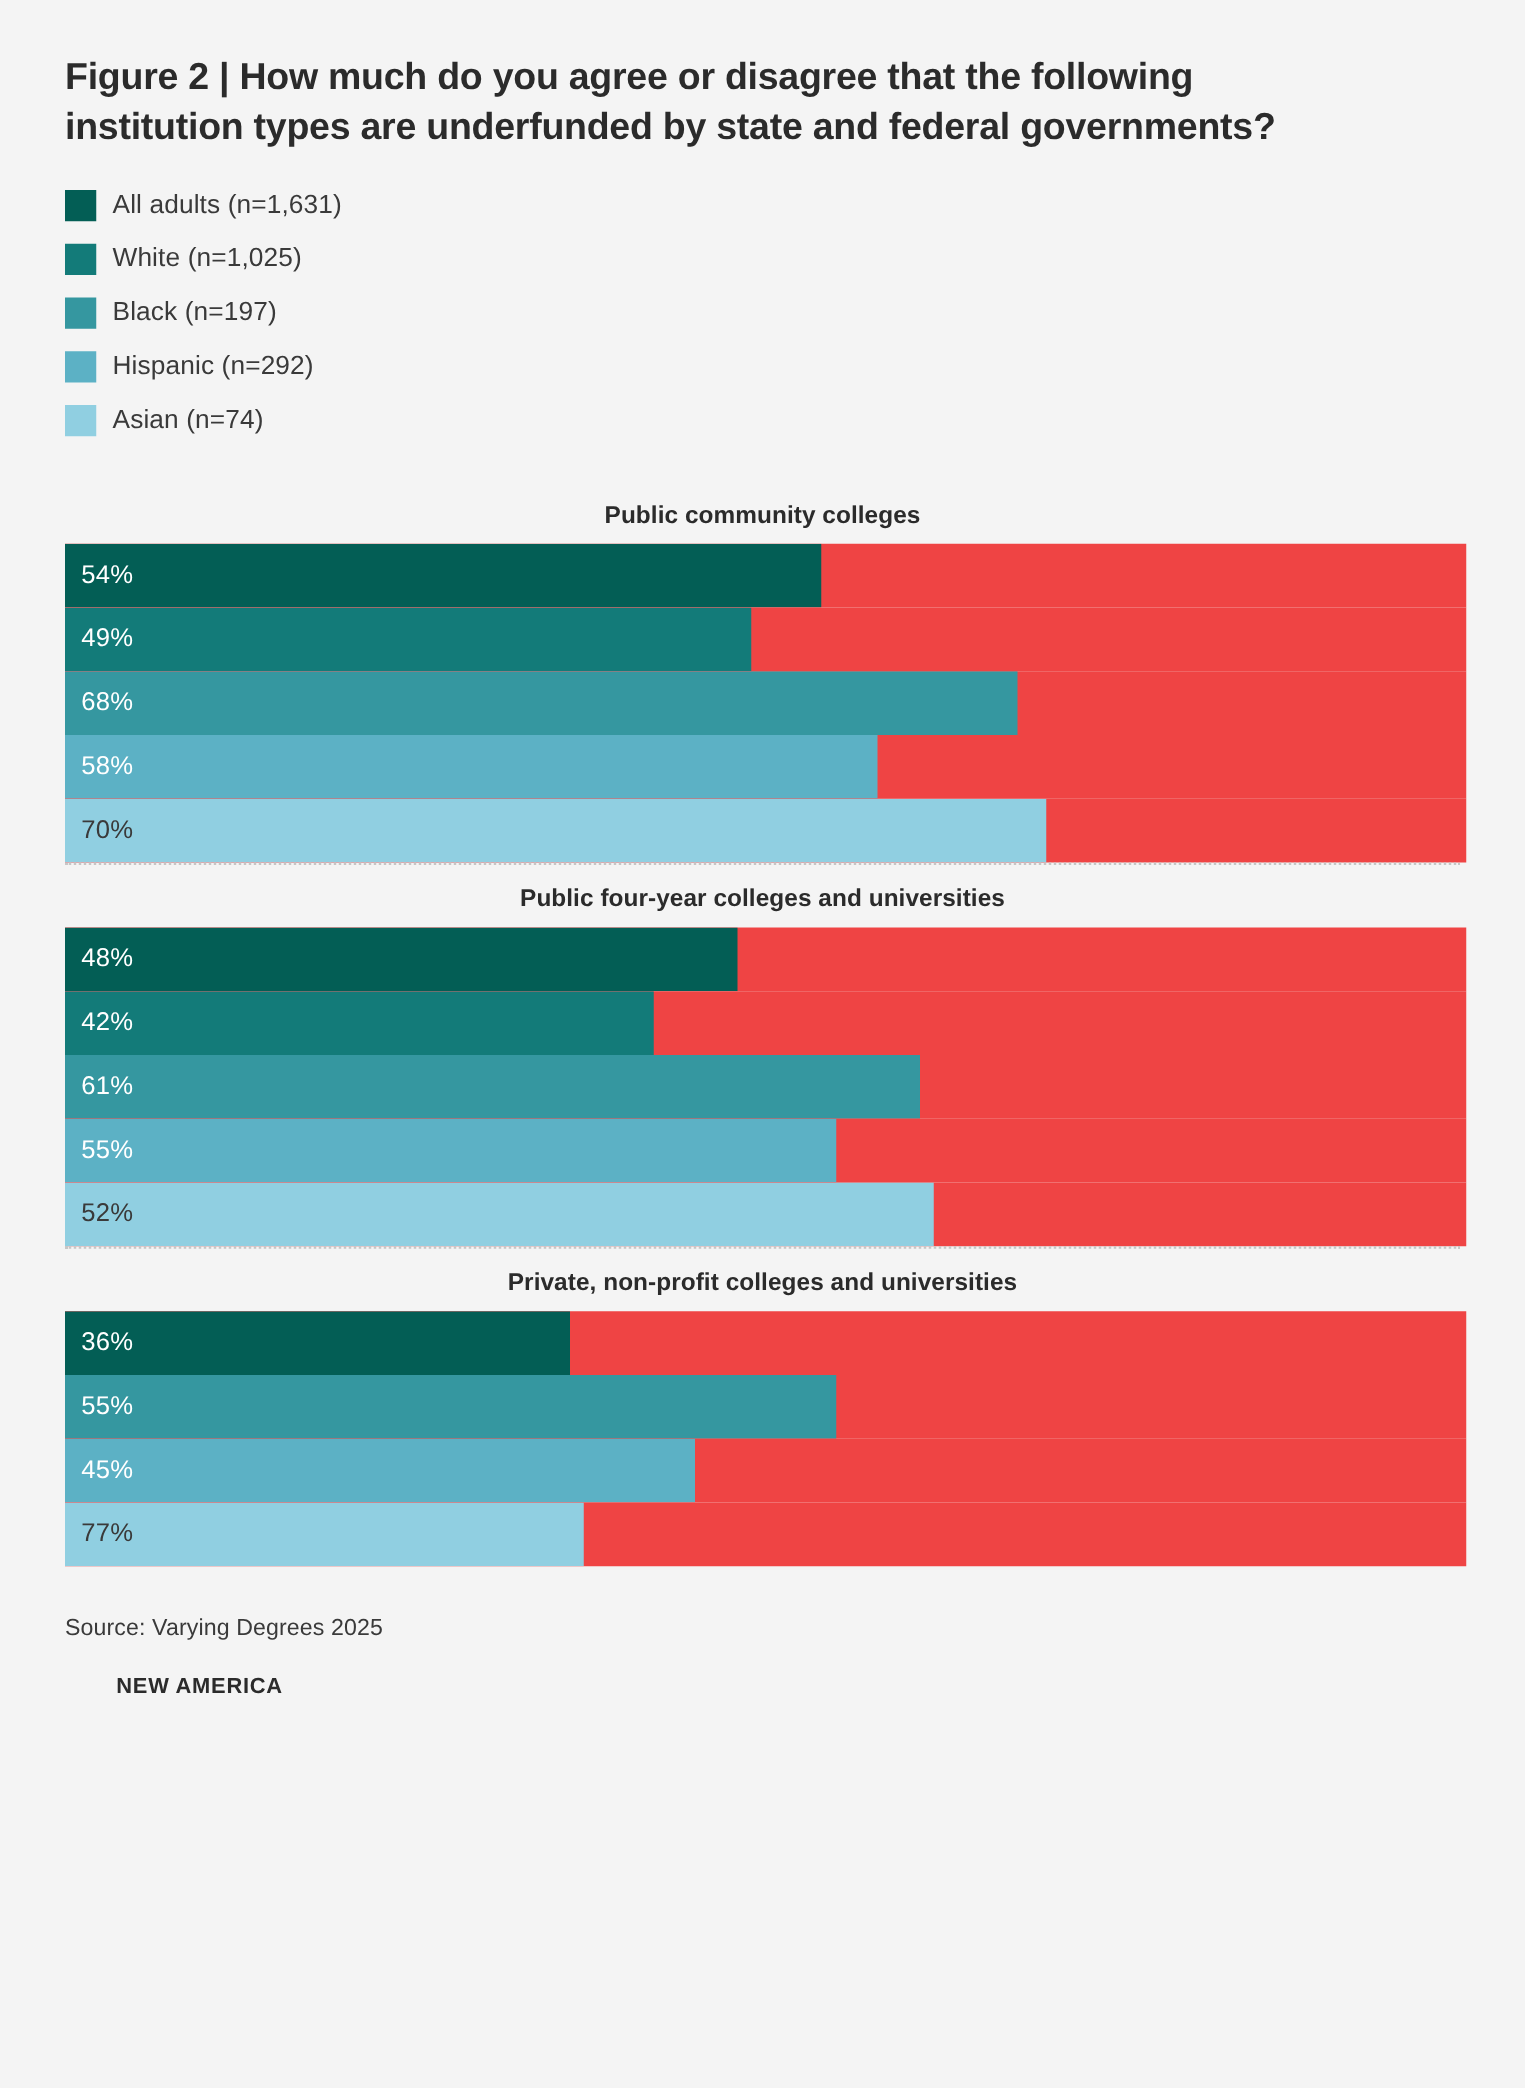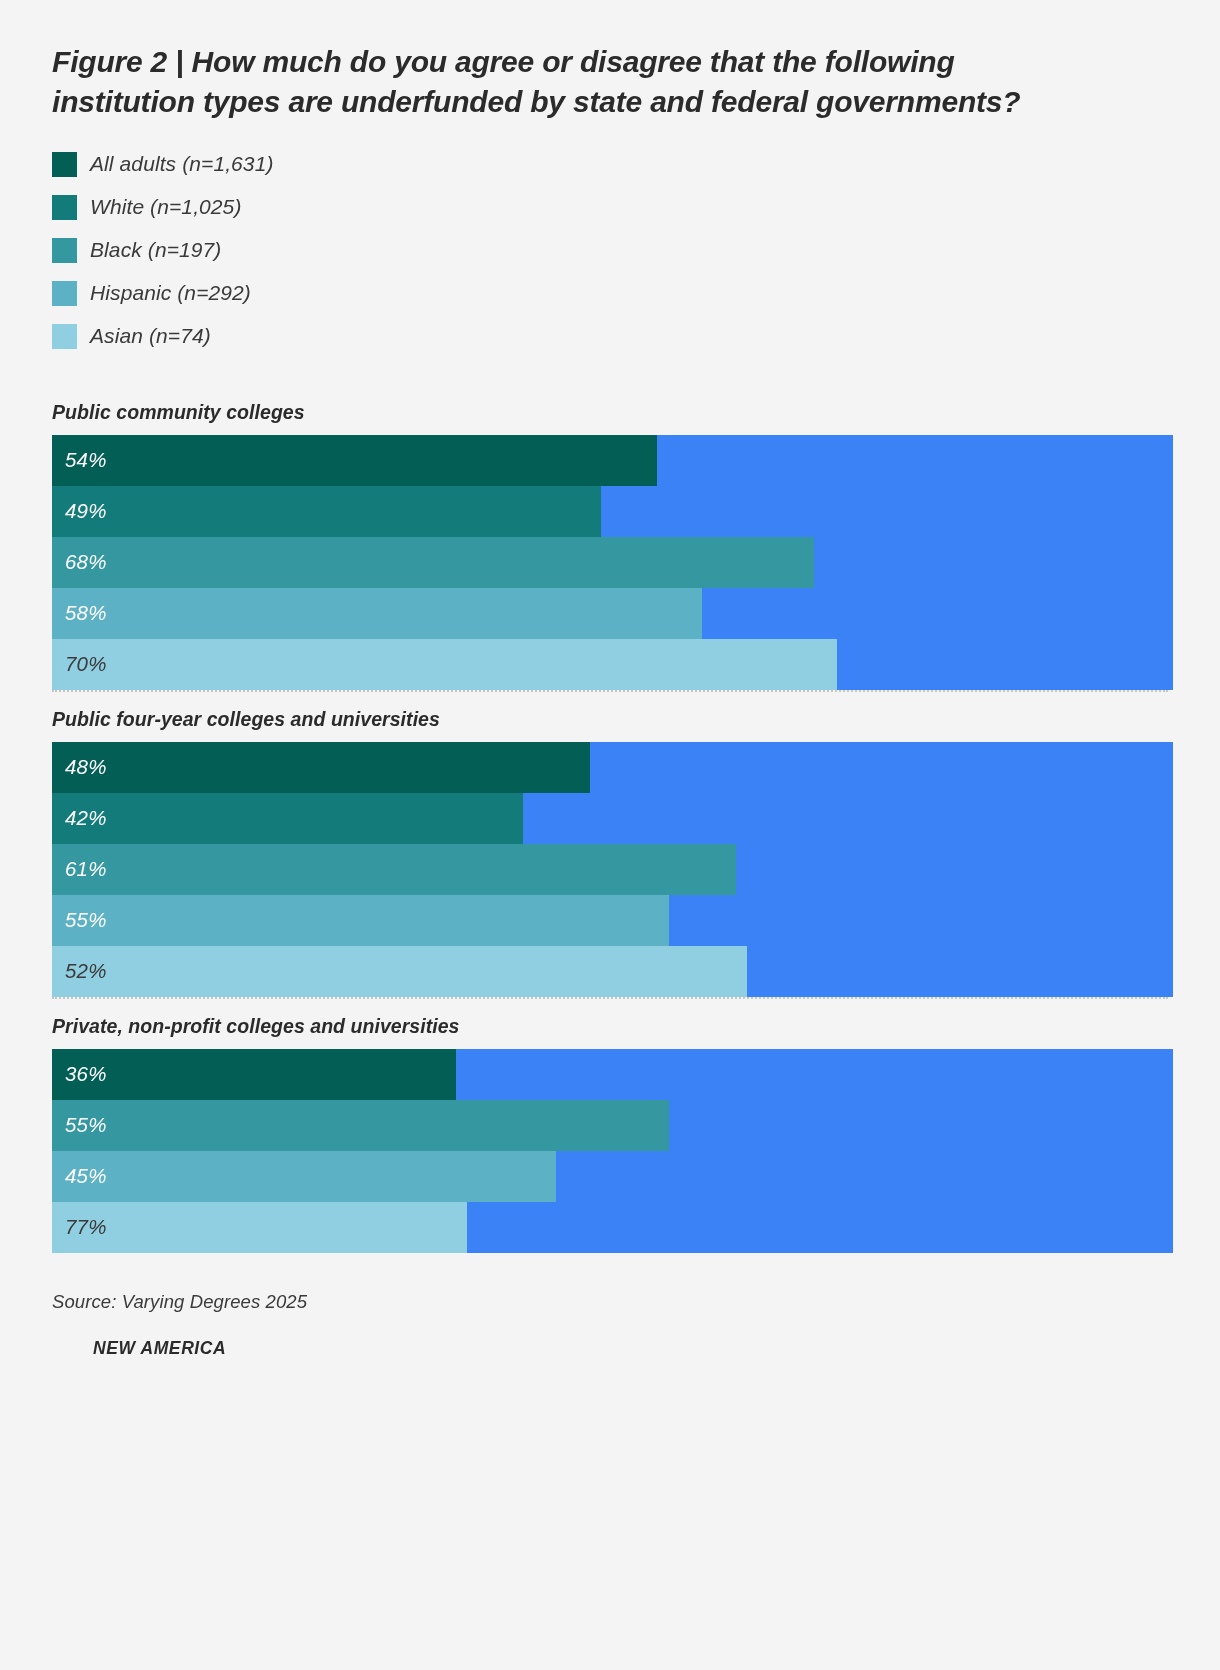--- a/index.html
+++ b/index.html
@@ -13,21 +13,20 @@
     background: #f4f4f4;
     font-family: "Liberation Sans", sans-serif;
     color: #333333;
     overflow: hidden;
   }
   .page {
     position: relative;
     width: 1220px;
     height: 1436px;
     padding: 0 52px;
-    font-style: italic;
   }
   
   .title {
     margin: 0;
     padding-top: 42px;
     font-size: 30px;
     line-height: 1.33;
     font-weight: 700;
     letter-spacing: -0.2px;
     color: #2b2b2b;
@@ -71,29 +70,30 @@
     border-top: 2px dotted #c6c6c6;
     margin: 0;
     height: 0;
   }
   .group-title {
     font-size: 19.5px;
     font-weight: 700;
     color: #2b2b2b;
     letter-spacing: 0.05px;
     padding: 16px 0 11px 0;
+    text-align: center;
   }
   .bars {
     position: relative;
     width: 1121px;
   }
   .bar-row {
     position: relative;
     height: 51px;
-    background: #3b82f6;
+    background: #ef4444;
     overflow: hidden;
     text-align: center;
   }
   .bar-fill {
     position: absolute;
     left: 0;
     top: 0;
     height: 100%;
   }
   .bar-value {

